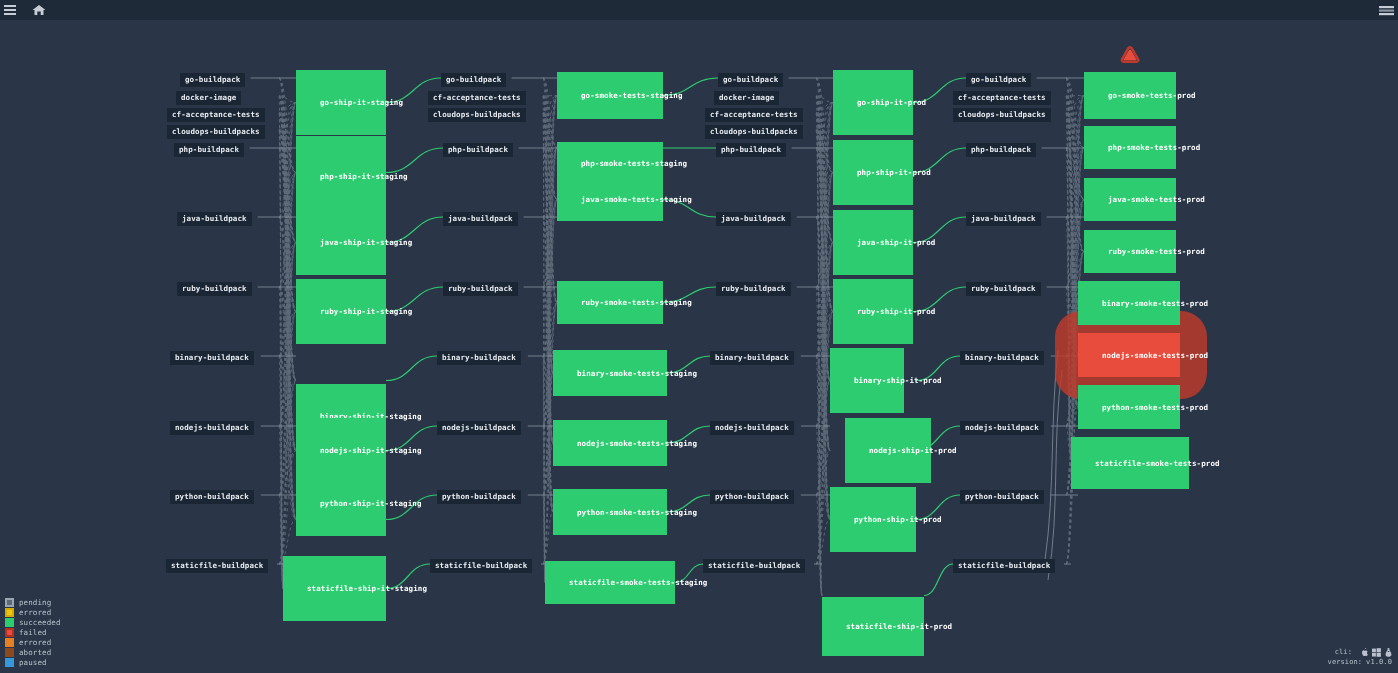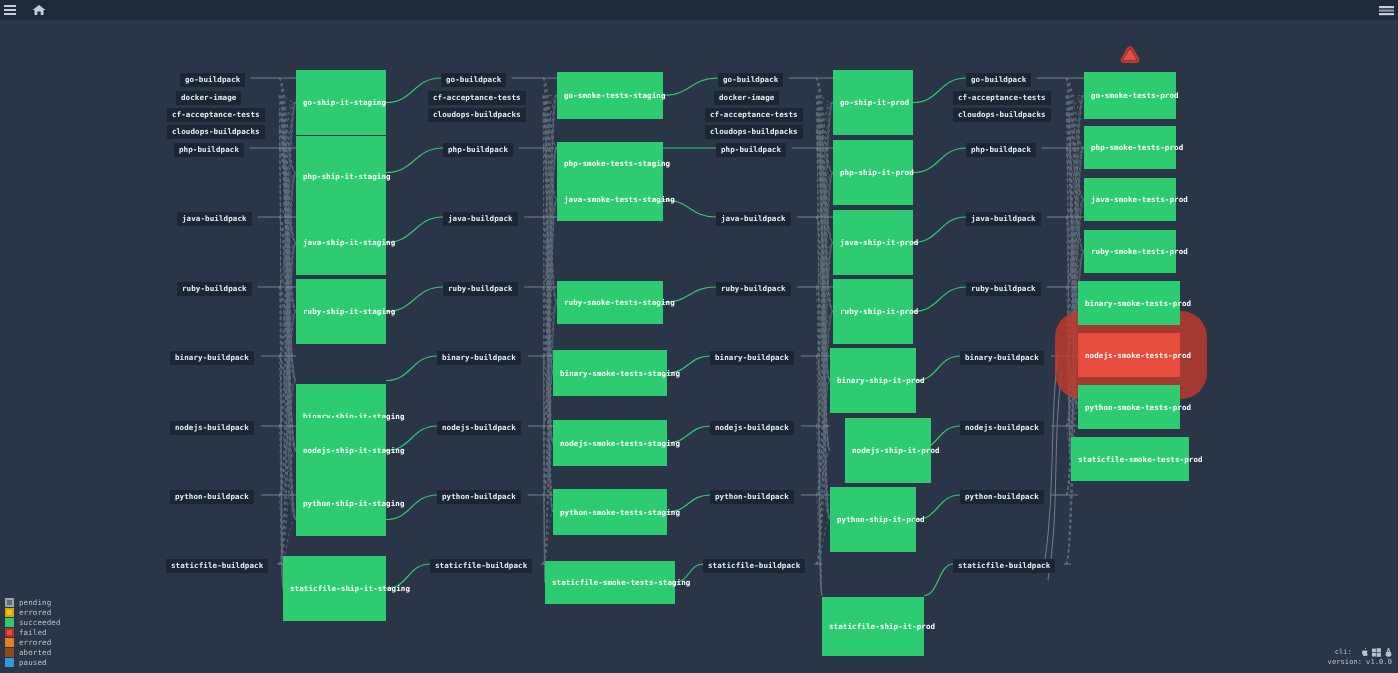--- a/index.html
+++ b/index.html
@@ -30,21 +30,21 @@
   #topright { position: absolute; right: 4px; top: 3px; cursor: pointer; }
 
   
   #canvas { position: absolute; left: 0; top: 20px; width: 1398px; height: 653px; }
   #wires { position: absolute; left: 0; top: 0; width: 1398px; height: 653px; }
 
   
   .job {
     position: absolute;
     display: flex; align-items: center;
-    padding-left: 7px;
+    padding-left: 24px;
     color: #ffffff;
     font-size: 7.5px;
     font-weight: bold;
     letter-spacing: .1px;
     white-space: nowrap;
     cursor: pointer;
     z-index: 4;
   }
   .job.succeeded { background: #2ecc71; }
   .job.failed    { background: #e74c3c; }
@@ -512,21 +512,21 @@
         </div>
         <div class="job succeeded" style="left: 833px; top: 120px; width: 80px; height: 65px;">
           <span>php-ship-it-prod</span>
         </div>
         <div class="job succeeded" style="left: 833px; top: 190px; width: 80px; height: 65px;">
           <span>java-ship-it-prod</span>
         </div>
         <div class="job succeeded" style="left: 833px; top: 259px; width: 80px; height: 65px;">
           <span>ruby-ship-it-prod</span>
         </div>
-        <div class="job succeeded" style="left: 830px; top: 328px; width: 86px; height: 65px;">
+        <div class="job succeeded" style="left: 830px; top: 328px; width: 74px; height: 65px;">
           <span>binary-ship-it-prod</span>
         </div>
         <div class="job succeeded" style="left: 830px; top: 398px; width: 86px; height: 65px; margin-left: 15px;">
           <span>nodejs-ship-it-prod</span>
         </div>
         <div class="job succeeded" style="left: 830px; top: 467px; width: 86px; height: 65px;">
           <span>python-ship-it-prod</span>
         </div>
         <div class="job succeeded" style="left: 822px; top: 546px; width: 102px; height: 59px; margin-top: 31px;">
           <span>staticfile-ship-it-prod</span>
@@ -545,21 +545,21 @@
         </div>
         <div class="job succeeded" style="left: 1078px; top: 261px; width: 102px; height: 44px;">
           <span>binary-smoke-tests-prod</span>
         </div>
         <div class="job failed" style="left: 1078px; top: 313px; width: 102px; height: 44px;">
           <span>nodejs-smoke-tests-prod</span>
         </div>
         <div class="job succeeded" style="left: 1078px; top: 365px; width: 102px; height: 44px;">
           <span>python-smoke-tests-prod</span>
         </div>
-        <div class="job succeeded" style="left: 1071px; top: 417px; width: 118px; height: 44px;">
+        <div class="job succeeded" style="left: 1071px; top: 417px; width: 118px; height: 52px;">
           <span>staticfile-smoke-tests-prod</span>
         </div>
       </div>
 
     <div id="res-layer">
         <div class="res" style="left: 180px; top: 53px; background: rgb(27, 38, 52);">go-buildpack</div>
         <div class="res" style="left: 176px; top: 71px; background: rgb(27, 38, 52);">docker-image</div>
         <div class="res" style="left: 167px; top: 88px; background: rgb(27, 38, 52);">cf-acceptance-tests</div>
         <div class="res" style="left: 167px; top: 105px; background: rgb(27, 38, 52);">cloudops-buildpacks</div>
         <div class="res" style="left: 174px; top: 123px; background: rgb(27, 38, 52);">php-buildpack</div>

